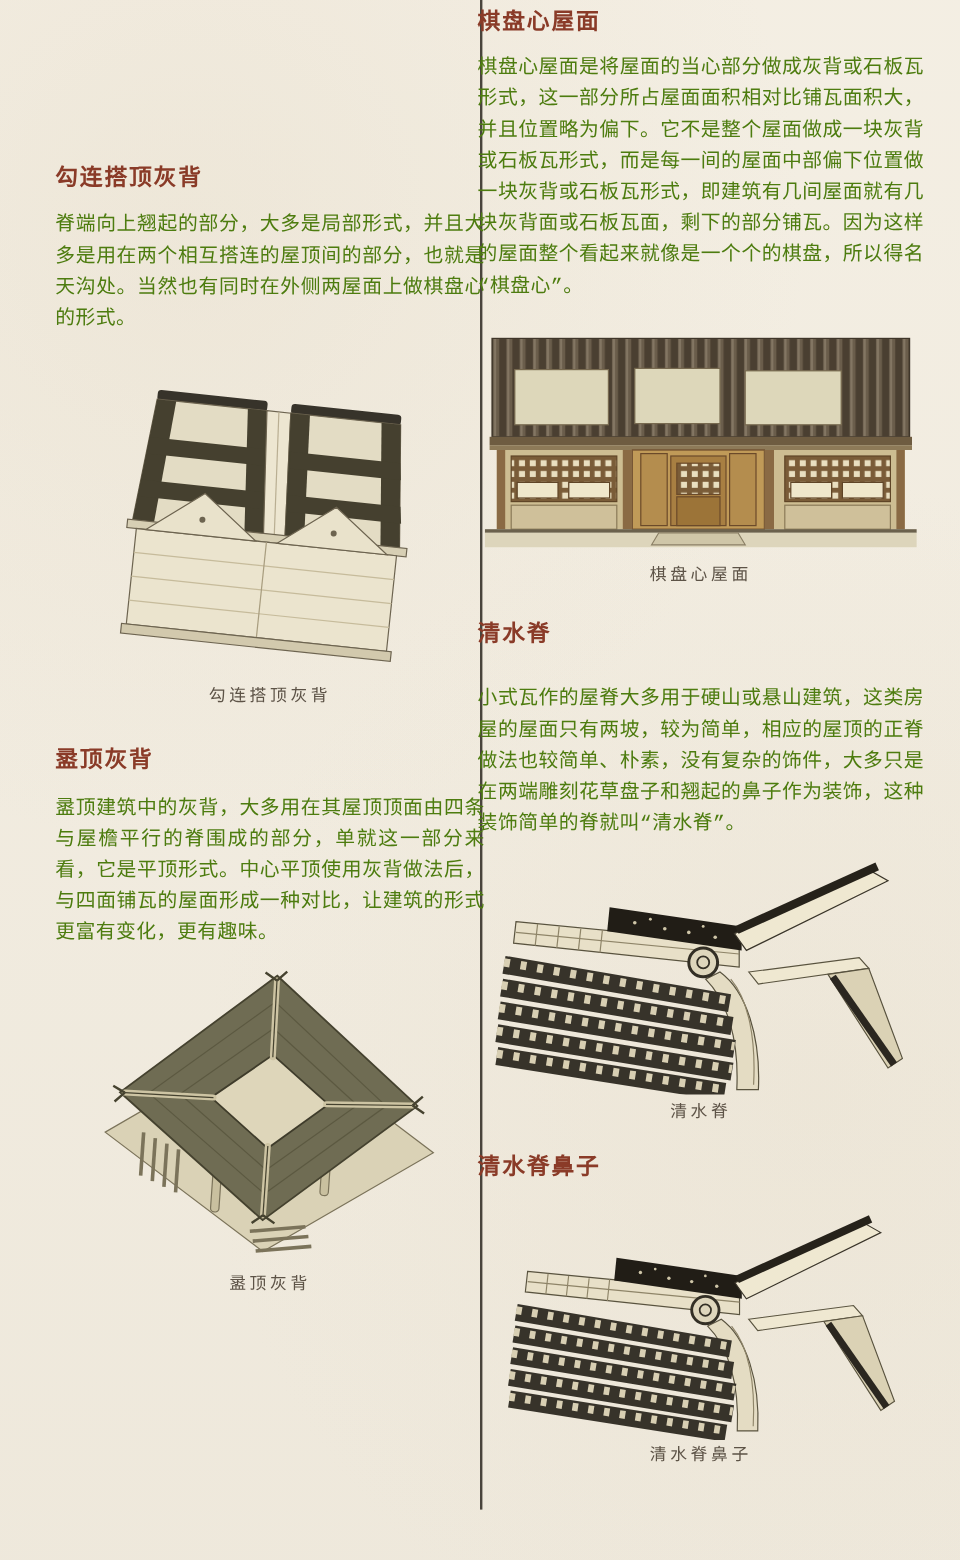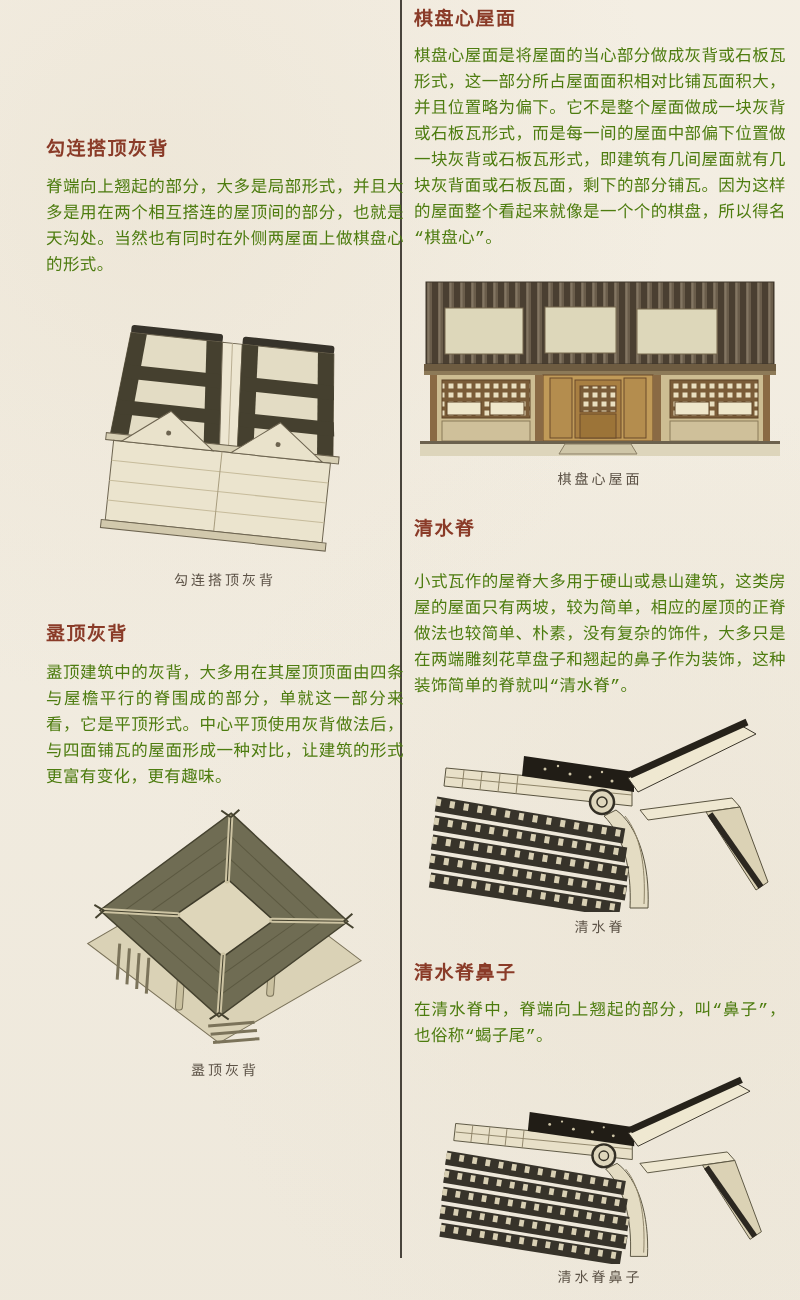--- a/index.html
+++ b/index.html
@@ -15,21 +15,21 @@
       radial-gradient(circle at 20% 15%, rgba(228,218,198,.35), transparent 40%),
       radial-gradient(circle at 85% 70%, rgba(230,221,202,.3), transparent 45%),
       linear-gradient(180deg, rgba(255,255,255,.12), rgba(0,0,0,.015));
   }
   .divider{
     position:absolute;left:400px;top:0;width:2px;height:1258px;
     background:#49443c;
   }
   .col{position:absolute;top:0;}
   .col-left{left:46px;width:358px;}
-  .col-right{left:414px;width:372px;}
+  .col-right{left:398px;width:372px;}
   h2.heading{
     font-family:"Liberation Sans","DejaVu Sans",sans-serif;
     font-weight:bold;color:#8a3b28;
     font-size:19px;line-height:26px;margin:0;letter-spacing:1.5px;
   }
   p.body{
     color:#4d7c0f;font-size:16.5px;line-height:26px;margin:0;
     text-align:justify;letter-spacing:.4px;font-family:Liberation Mono, monospace;
   }
   figure{margin:0;text-align:center;}
@@ -250,21 +250,20 @@
   <p class="body p-2">小式瓦作的屋脊大多用于硬山或悬山建筑，这类房屋的屋面只有两坡，较为简单，相应的屋顶的正脊做法也较简单、朴素，没有复杂的饰件，大多只是在两端雕刻花草盘子和翘起的鼻子作为装饰，这种装饰简单的脊就叫“清水脊”。</p>
 
   <figure class="f-2">
     <svg viewBox="0 0 360 198" width="360" height="198">
       <use href="#ridge-art"></use>
     </svg>
     <figcaption class="cap">清水脊</figcaption>
   </figure>
 
   <h2 class="heading h-3">清水脊鼻子</h2>
-  <p class="body p-3">在清水脊中，脊端向上翘起的部分，叫“鼻子”，也俗称“蝎子尾”。</p>
 
   <figure class="f-3">
     <svg viewBox="0 0 360 198" width="360" height="188">
       <use href="#ridge-art" transform="translate(2,-4)"></use>
     </svg>
     <figcaption class="cap">清水脊鼻子</figcaption>
   </figure>
 
 </div>
 

